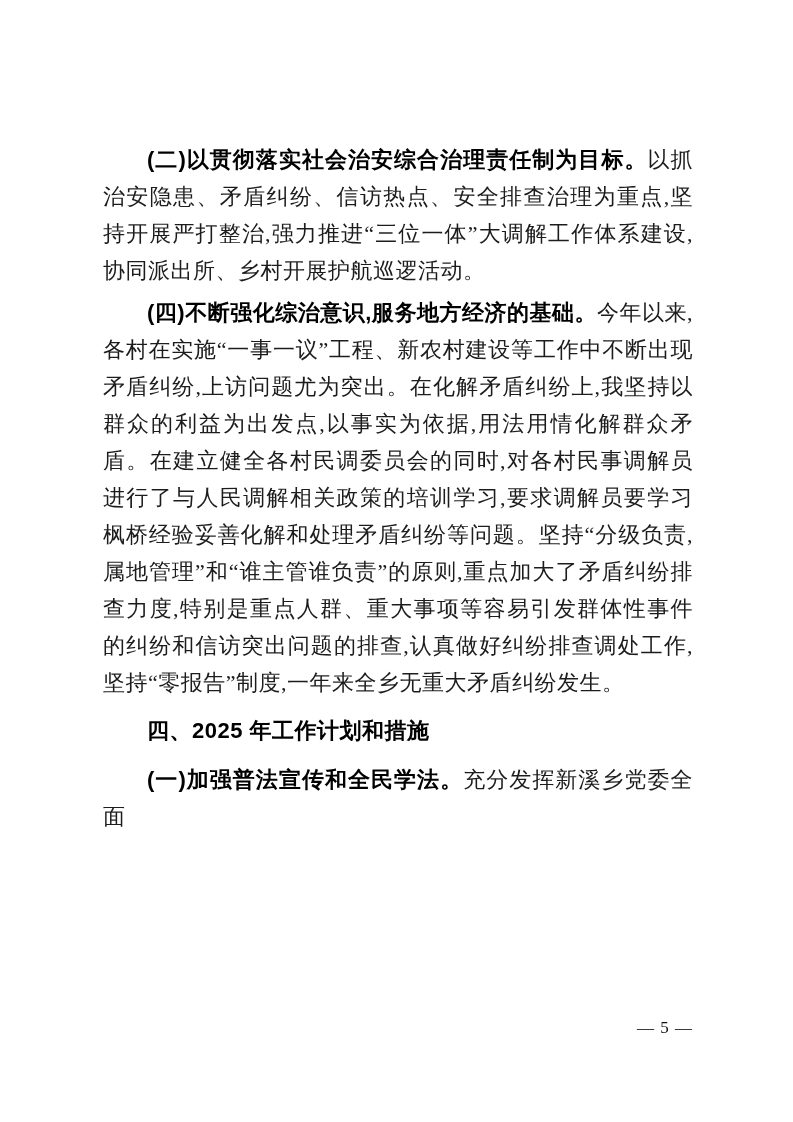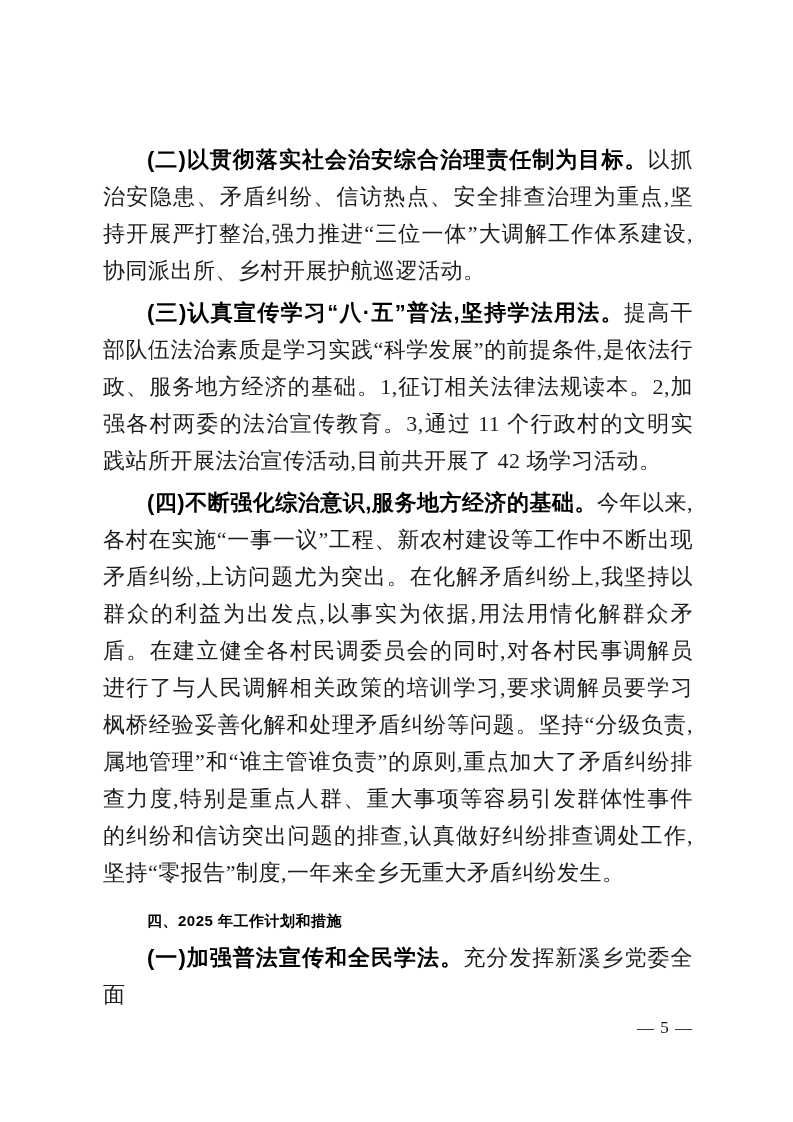--- a/index.html
+++ b/index.html
@@ -52,28 +52,28 @@
   }
 
   .para .body-text {
     color: #1c1c1c;
   }
 
   .section-heading {
     font-family: "Liberation Sans", "DejaVu Sans", sans-serif;
     font-weight: 700;
     color: #000000;
-    font-size: 15px;
+    font-size: 22px;
     line-height: 37px;
     text-indent: 44px;
     margin-top: 11px;
   }
 
   .para.after-heading {
-    margin-top: 0;
+    margin-top: 12px;
   }
 
   .page-footer {
     position: absolute;
     top: 1017px;
     right: 100px;
     font-size: 17px;
     line-height: 22px;
     color: #111111;
     letter-spacing: 1px;
@@ -82,21 +82,20 @@
 </style>
 </head>
 <body>
 
 <div class="page">
 
   <div class="content">
 
     <p class="para"><span class="lead">(二)以贯彻落实社会治安综合治理责任制为目标。</span><span class="body-text">以抓治安隐患、矛盾纠纷、信访热点、安全排查治理为重点,坚持开展严打整治,强力推进“三位一体”大调解工作体系建设,协同派出所、乡村开展护航巡逻活动。</span></p>
 
-    <p class="para"><span class="lead">(三)认真宣传学习“八·五”普法,坚持学法用法。</span><span class="body-text">提高干部队伍法治素质是学习实践“科学发展”的前提条件,是依法行政、服务地方经济的基础。1,征订相关法律法规读本。2,加强各村两委的法治宣传教育。3,通过 11 个行政村的文明实践站所开展法治宣传活动,目前共开展了 42 场学习活动。</span></p>
 
     <p class="para"><span class="lead">(四)不断强化综治意识,服务地方经济的基础。</span><span class="body-text">今年以来,各村在实施“一事一议”工程、新农村建设等工作中不断出现矛盾纠纷,上访问题尤为突出。在化解矛盾纠纷上,我坚持以群众的利益为出发点,以事实为依据,用法用情化解群众矛盾。在建立健全各村民调委员会的同时,对各村民事调解员进行了与人民调解相关政策的培训学习,要求调解员要学习枫桥经验妥善化解和处理矛盾纠纷等问题。坚持“分级负责,属地管理”和“谁主管谁负责”的原则,重点加大了矛盾纠纷排查力度,特别是重点人群、重大事项等容易引发群体性事件的纠纷和信访突出问题的排查,认真做好纠纷排查调处工作,坚持“零报告”制度,一年来全乡无重大矛盾纠纷发生。</span></p>
 
     <h2 class="section-heading">四、2025 年工作计划和措施</h2>
 
     <p class="para after-heading"><span class="lead">(一)加强普法宣传和全民学法。</span><span class="body-text">充分发挥新溪乡党委全面</span></p>
 
   </div>
 
   <div class="page-footer">— 5 —</div>

